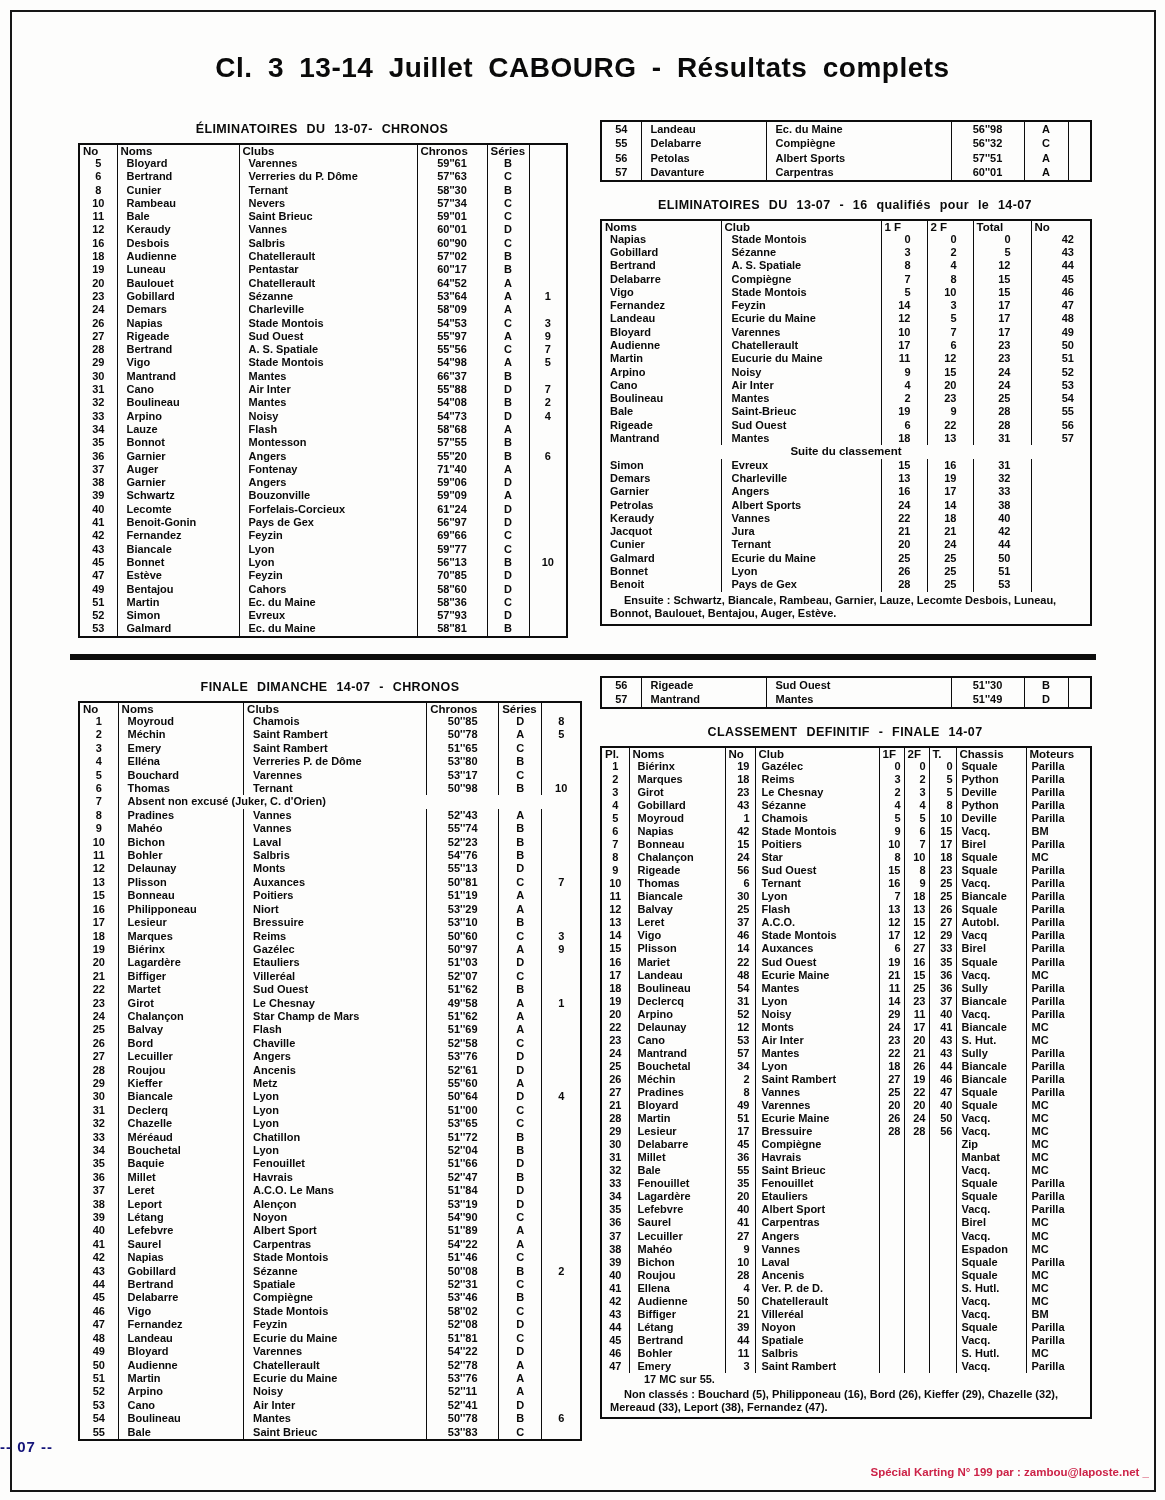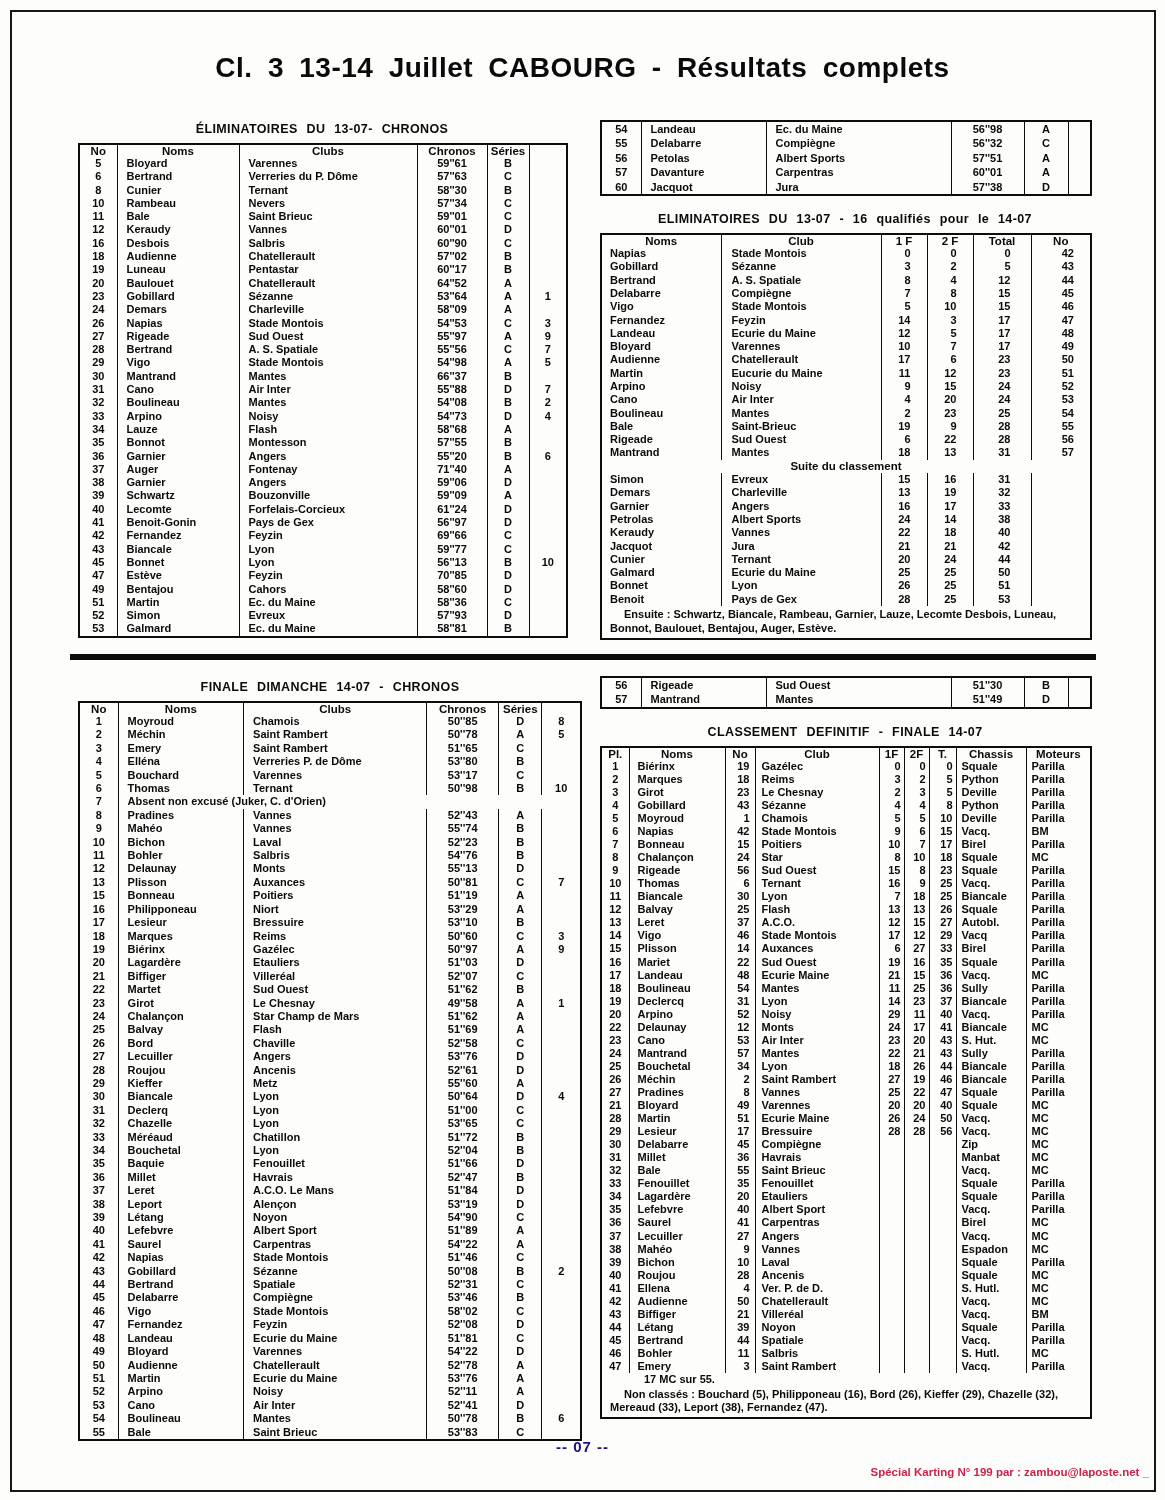--- a/index.html
+++ b/index.html
@@ -22,21 +22,21 @@
   .quad { position:absolute; }
   .q1 { left:78px;  top:122px; width:488px; }
   .q2 { left:600px; top:120px; width:490px; }
   .q3 { left:78px;  top:680px; width:504px; }
   .q4 { left:600px; top:676px; width:490px; }
   .divider { position:absolute; left:70px; top:654px; width:1026px; height:6px; background:#0d0d0d; }
 
   table.t { border-collapse:collapse; table-layout:fixed; border:2.5px solid #0d0d0d;
     font-size:11px; font-weight:bold; width:100%; }
   table.t td, table.t th { padding:0 3px; white-space:nowrap; overflow:hidden; }
-  table.t th { text-align:center; font-size:11.5px; }
+  table.t th { text-align:left; font-size:11.5px; }
   table.t td + td, table.t th + th { border-left:1.5px solid #0d0d0d; }
   table.t th + th { border-left-color:#0d0d0d; }
 
   
   .t-chrono td { line-height:13.3px; }
   .t-fin td    { line-height:13.4px; }
   .t-small td  { line-height:14.4px; }
   .t-chrono td:nth-child(1), .t-fin td:nth-child(1), .t-small td:nth-child(1) { text-align:center; }
   .t-chrono td:nth-child(2), .t-fin td:nth-child(2), .t-small td:nth-child(2),
   .t-chrono td:nth-child(3), .t-fin td:nth-child(3), .t-small td:nth-child(3) { text-align:left; padding-left:9px; }
@@ -62,21 +62,21 @@
   .t-class td:nth-child(2) { text-align:left; padding-left:8px; }
   .t-class td:nth-child(3) { text-align:right; padding-right:5px; }
   .t-class td:nth-child(4) { text-align:left; padding-left:6px; }
   .t-class td:nth-child(5), .t-class td:nth-child(6), .t-class td:nth-child(7)
     { text-align:right; padding-right:3px; }
   .t-class td:nth-child(8), .t-class td:nth-child(9) { text-align:left; padding-left:5px; }
   td.mc-note { text-align:left !important; padding-left:42px !important; }
   td.absent { text-align:left !important; padding-left:9px; }
 
   .small-gap { margin-bottom:16px; }
-  .page-num { position:absolute; left:0; top:1438px; width:100%; text-align:center;
+  .page-num { position:absolute; left:0; top:1438px; width:100%; text-align:left;
     font-size:15px; font-weight:bold; color:var(--navy); letter-spacing:1px; }
   .credit { position:absolute; right:16px; top:1466px; font-size:11.5px; font-weight:600;
     color:var(--red); }
 </style>
 </head>
 <body>
 
 <div class="page">
   <div class="frame"></div>
 
@@ -432,28 +432,20 @@
             <td></td>
           </tr>
           <tr>
             <td>57</td>
             <td>Davanture</td>
             <td>Carpentras</td>
             <td>60''01</td>
             <td>A</td>
             <td></td>
           </tr>
-          <tr>
-            <td>60</td>
-            <td>Jacquot</td>
-            <td>Jura</td>
-            <td>57''38</td>
-            <td>D</td>
-            <td></td>
-          </tr>
         </tbody>
     </table>
     <div class="sec-title">ELIMINATOIRES DU 13-07 - 16 qualifiés pour le 14-07</div>
     <table class="t t-qual">
       <colgroup>
           <col style="width:120px">
           <col style="width:160px">
           <col style="width:46px">
           <col style="width:46px">
           <col style="width:58px">

